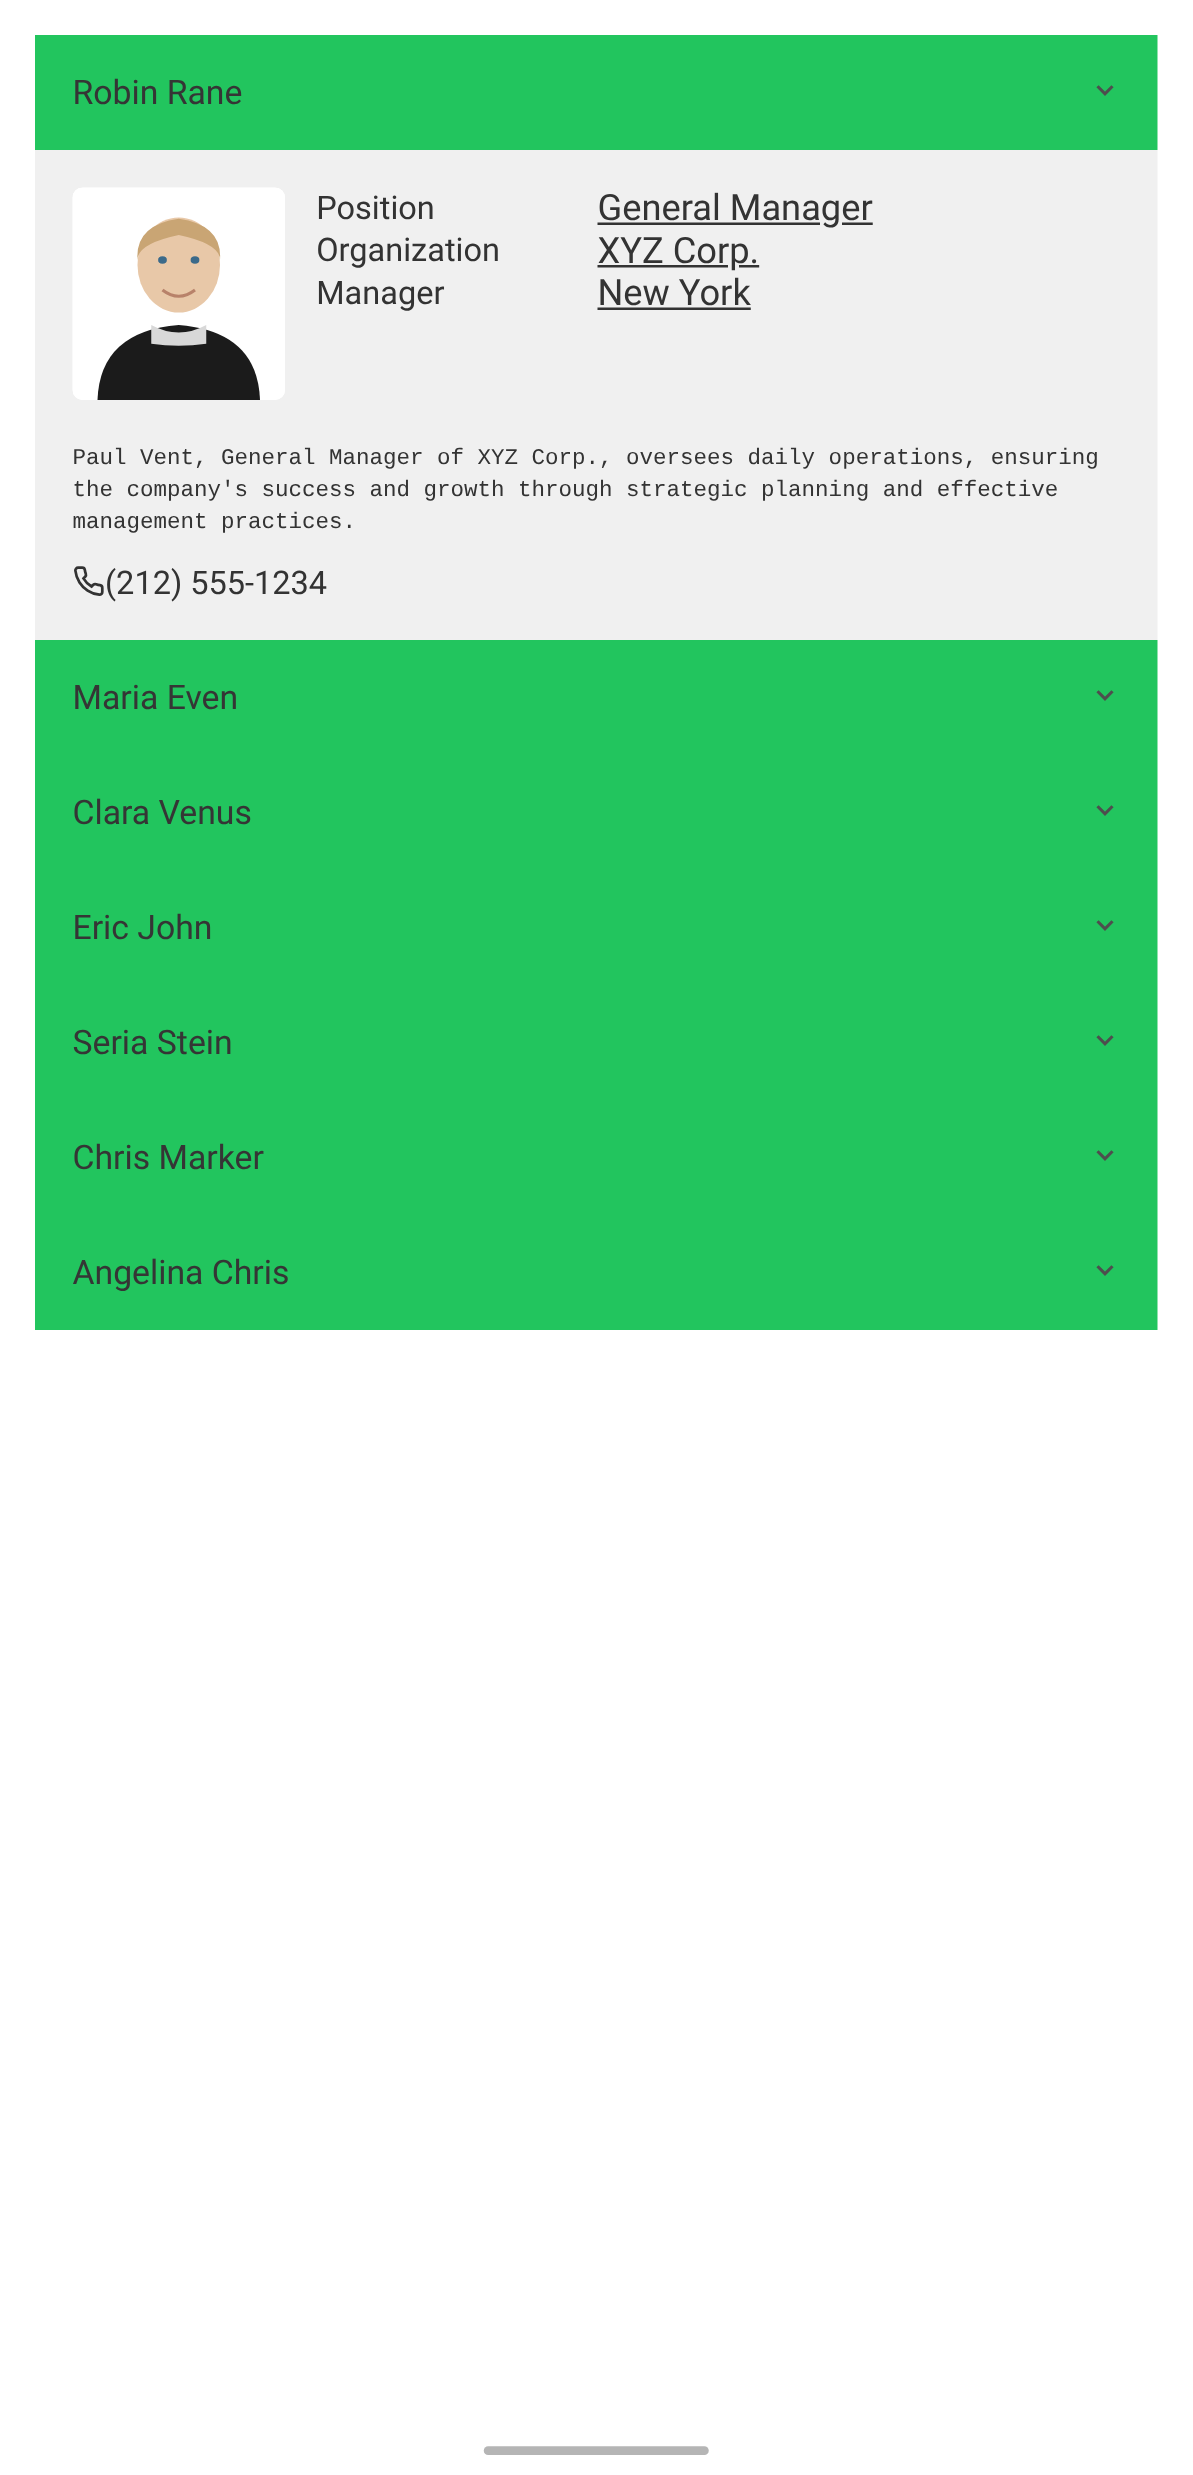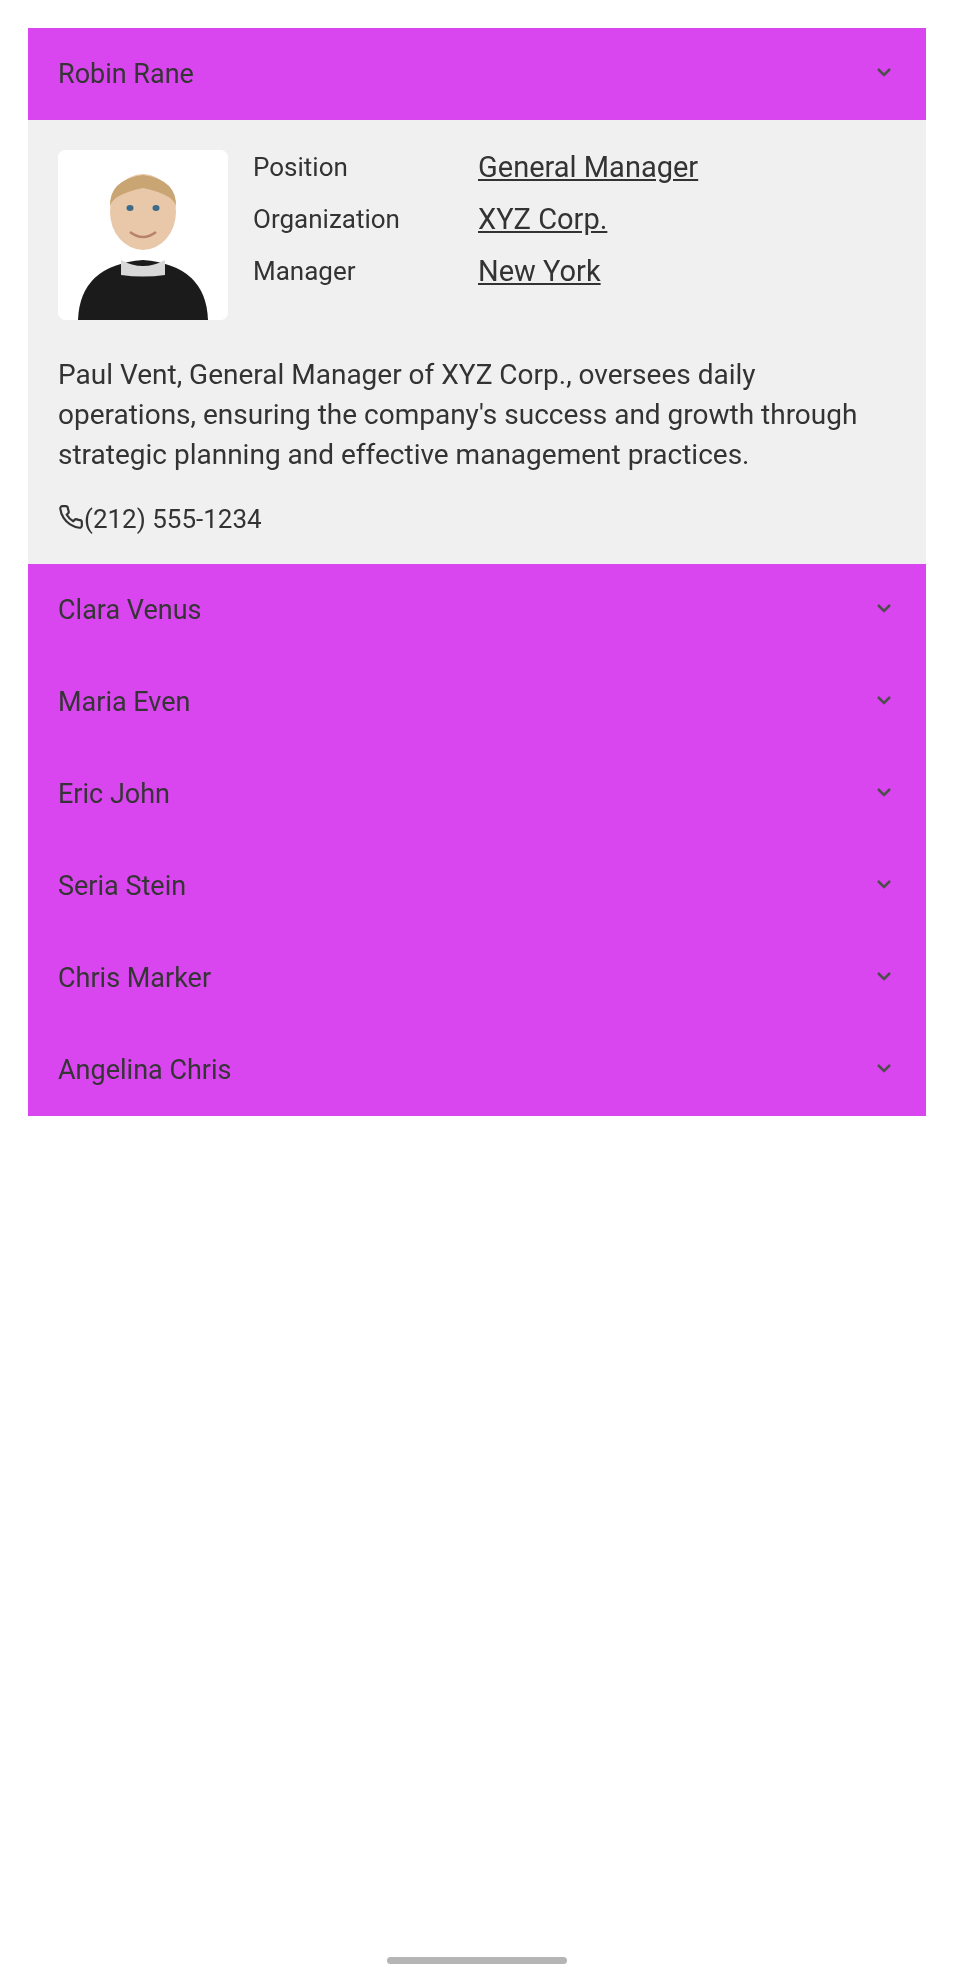--- a/index.html
+++ b/index.html
@@ -12,21 +12,21 @@
       background: #ffffff;
       width: 954px;
       height: 1980px;
       position: relative;
       overflow: hidden;
     }
     .container {
       padding: 28px;
     }
     .accordion-item {
-      background: #d946ef;
+      background: #22c55e;
     }
     .accordion-header {
       display: flex;
       align-items: center;
       justify-content: space-between;
       padding: 30px;
       cursor: pointer;
     }
     .accordion-header-expanded {
       background: #e1e1e1;
@@ -64,42 +64,42 @@
       width: 100%;
       height: 100%;
       display: flex;
       align-items: flex-end;
       justify-content: center;
     }
     .details {
       flex: 1;
       display: flex;
       flex-direction: column;
-      gap: 18px;
     }
     .detail-row {
       display: flex;
       align-items: center;
     }
     .detail-label {
       font-size: 26px;
       color: #333333;
       width: 225px;
       flex-shrink: 0;
     }
     .detail-value {
       font-size: 29px;
       color: #333333;
       text-decoration: underline;
     }
     .description {
-      font-size: 28px;
+      font-size: 18px;
       color: #333333;
       line-height: 1.42;
-      margin-bottom: 30px;
+      margin-bottom: 20px;
+      font-family: Liberation Mono, monospace;
     }
     .phone-row {
       display: flex;
       align-items: center;
     }
     .phone-icon {
       width: 26px;
       height: 26px;
       color: #333333;
     }
@@ -173,40 +173,40 @@
               <path d="M22 16.92v3a2 2 0 0 1-2.18 2 19.79 19.79 0 0 1-8.63-3.07 19.5 19.5 0 0 1-6-6 19.79 19.79 0 0 1-3.07-8.67A2 2 0 0 1 4.11 2h3a2 2 0 0 1 2 1.72 12.84 12.84 0 0 0 .7 2.81 2 2 0 0 1-.45 2.11L8.09 9.91a16 16 0 0 0 6 6l1.27-1.27a2 2 0 0 1 2.11-.45 12.84 12.84 0 0 0 2.81.7A2 2 0 0 1 22 16.92z"></path>
             </svg>
         </span>
         <span class="phone-number">(212) 555-1234</span>
       </div>
     </div>
   </div>
 
   <div class="accordion-item">
     <div class="accordion-header">
+      <span class="accordion-title">Maria Even</span>
+      <span>
+        <svg class="chevron-icon" viewBox="0 0 24 24" fill="none" stroke="currentColor" stroke-width="2.5">
+            <polyline points="6 9 12 15 18 9"></polyline>
+          </svg>
+      </span>
+    </div>
+  </div>
+
+  <div class="accordion-item">
+    <div class="accordion-header">
       <span class="accordion-title">Clara Venus</span>
       <span>
         <svg class="chevron-icon" viewBox="0 0 24 24" fill="none" stroke="currentColor" stroke-width="2.5">
             <polyline points="6 9 12 15 18 9"></polyline>
           </svg>
       </span>
     </div>
   </div>
 
-  <div class="accordion-item">
-    <div class="accordion-header">
-      <span class="accordion-title">Maria Even</span>
-      <span>
-        <svg class="chevron-icon" viewBox="0 0 24 24" fill="none" stroke="currentColor" stroke-width="2.5">
-            <polyline points="6 9 12 15 18 9"></polyline>
-          </svg>
-      </span>
-    </div>
-  </div>
-
 
   <div class="accordion-item">
     <div class="accordion-header">
       <span class="accordion-title">Eric John</span>
       <span>
         <svg class="chevron-icon" viewBox="0 0 24 24" fill="none" stroke="currentColor" stroke-width="2.5">
             <polyline points="6 9 12 15 18 9"></polyline>
           </svg>
       </span>
     </div>

